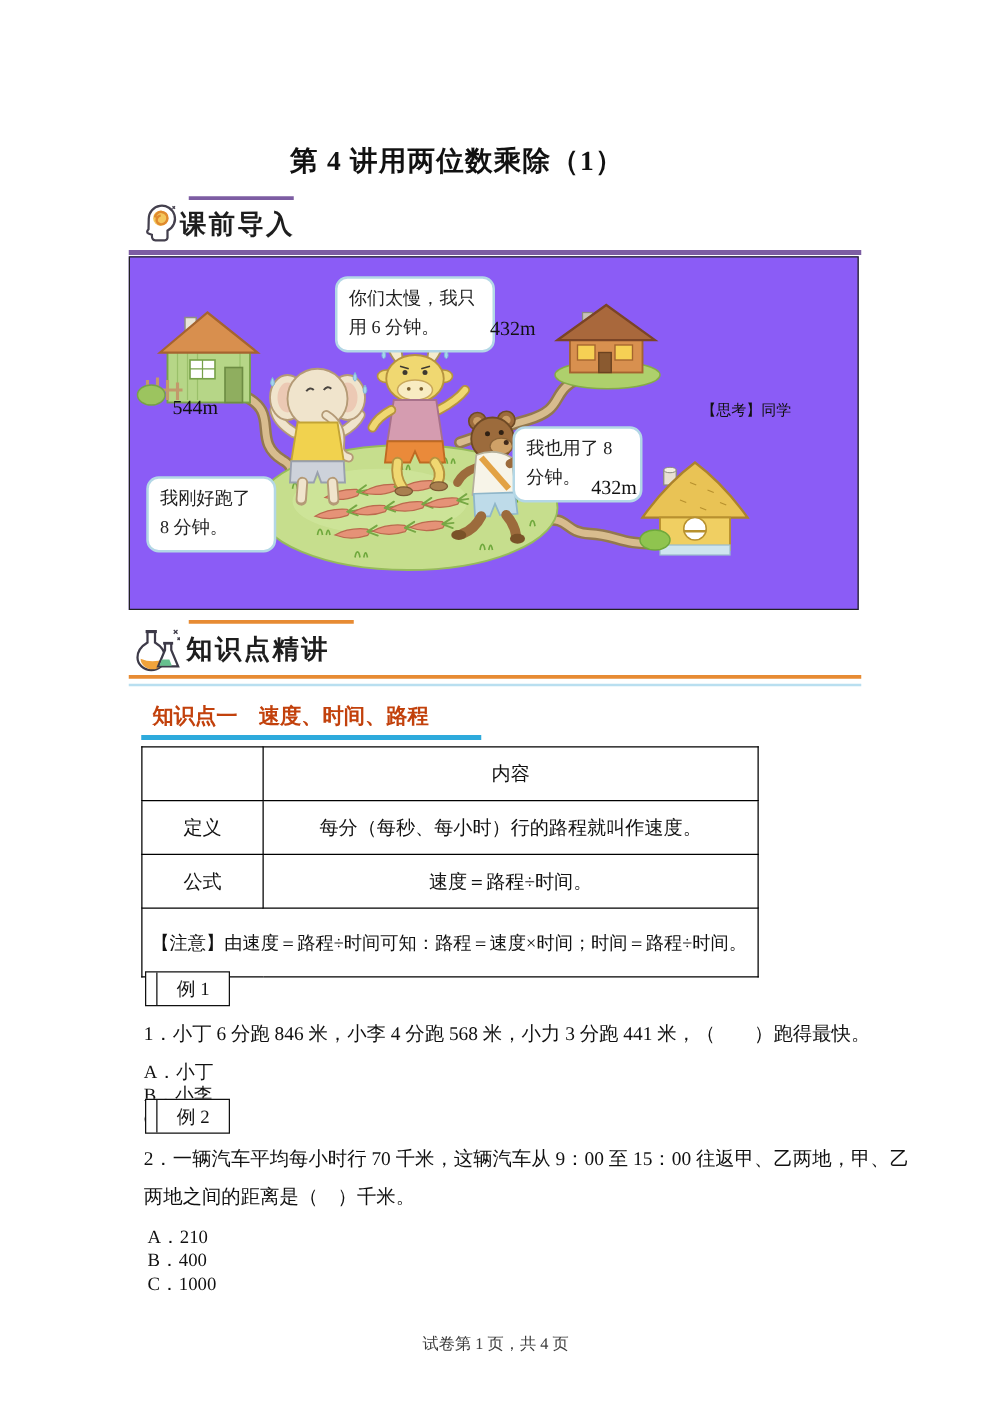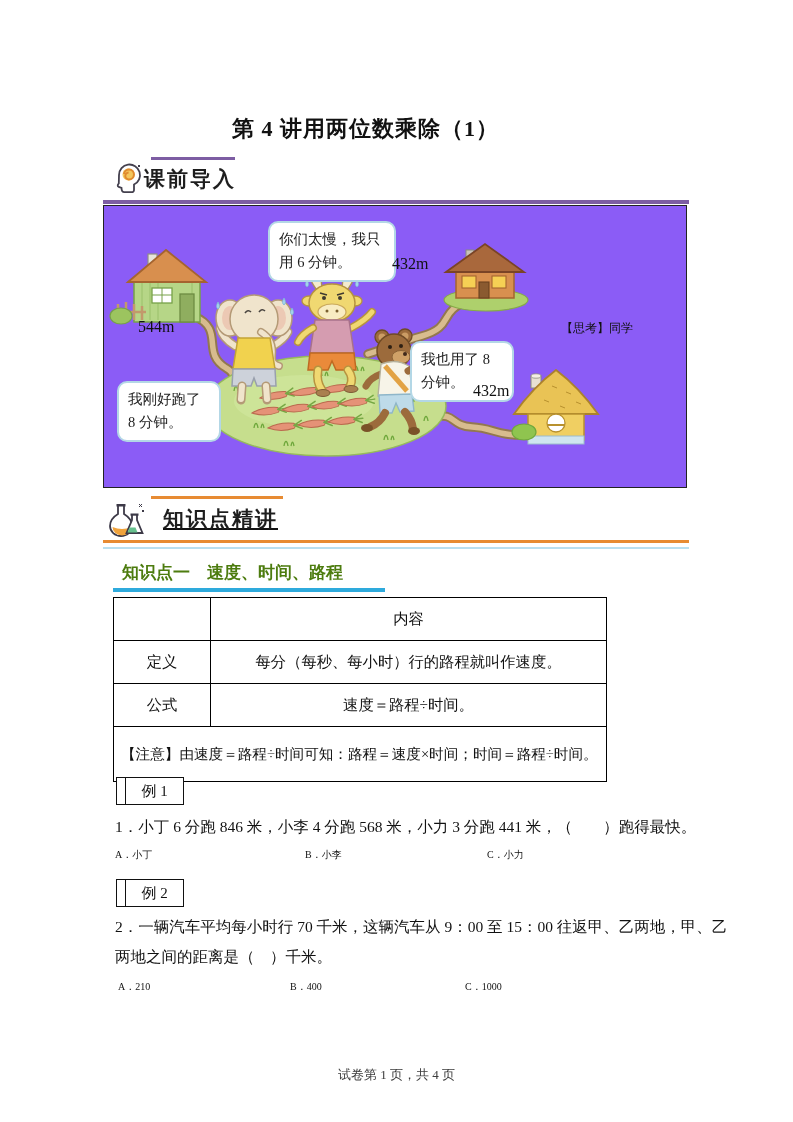--- a/index.html
+++ b/index.html
@@ -14,21 +14,21 @@
 
   
   .topline { position:absolute; height:3px; }
   #sec1-topline { left:151px; top:157px; width:84px; background:#7d5da3; }
   #sec1-hdr { position:absolute; left:112px; top:160px; display:flex; align-items:center; gap:0; }
   .hdr-text { font-family:"Liberation Sans", sans-serif; font-weight:bold; font-size:21px;
               color:#1e1e1e; letter-spacing:2px; }
   #sec1-rule { position:absolute; left:103px; top:200px; width:586px; height:3.5px; background:#7d5da3; }
 
   #sec2-topline { left:151px; top:496px; width:132px; background:#e78b33; }
-  #sec2-hdr { position:absolute; left:108px; top:499px; display:flex; align-items:center; gap:19px;text-decoration:underline; }
+  #sec2-hdr { position:absolute; left:108px; top:499px; display:flex; align-items:center; gap:5px; }
   #sec2-rule  { position:absolute; left:103px; top:540px; width:586px; height:3px; background:#e78b33; }
   #sec2-rule2 { position:absolute; left:103px; top:547px; width:586px; height:2px; background:#b9dff0; }
 
   
   #intro-box { position:absolute; left:103px; top:205px; width:582px; height:281px;
                border:1.6px solid #222; background:#8b5cf6; }
   #cartoon { position:absolute; left:0; top:0; }
   .bubble { position:absolute; background:#fff; border:2px solid #b3d7e6; border-radius:10px;
             padding:5px 9px; font-size:14.5px; line-height:1.62; color:#222; }
   #bubble-cow      { left:164px; top:15px;  width:106px; }
@@ -36,21 +36,21 @@
   #bubble-elephant { left:13px;  top:161px; width:82px;margin-top:14px;  }
   .dist { position:absolute; font-size:16px; color:#111; }
   #dist-left { left:34px;  top:112px; }
   #dist-tr   { left:288px; top:49px;  }
   #dist-br   { left:369px; top:176px; }
   #think-inline { position:absolute; left:457px; top:114px; font-size:12px; }
   #think-wrap   { position:absolute; left:11px;  top:250px; font-size:15.5px; }
 
   
   #kp-title { position:absolute; left:122px; top:561px; font-family:Liberation Serif, serif;
-              font-weight:bold; font-size:17px; color:#4d7c0f; }
+              font-weight:bold; font-size:17px; color:#c2410c; }
   #kp-rule  { position:absolute; left:113px; top:588px; width:272px; height:3.5px; background:#2eaadc; }
 
   #kp-table { position:absolute; left:113px; top:597px; width:494px; border-collapse:collapse;
               font-size:15.3px; table-layout:fixed; }
   #kp-table td { border:1.3px solid #000; text-align:center; vertical-align:middle;
                  height:42px; padding:0 4px; }
   #kp-table td.lbl { width:88px; }
   #kp-table td.note { text-align:left; font-size:14.6px; padding:6px 7px; }
 
   
@@ -59,21 +59,21 @@
   .ex-tag .stripe { width:8px; border-right:1.3px solid #111; }
   .ex-tag .lbl { flex:1; display:flex; align-items:center; justify-content:center; font-size:15px; }
   #ex1-tag { left:116px; top:777px; }
   #ex2-tag { left:116px; top:879px; }
 
   .qline { position:absolute; font-size:15.5px; white-space:nowrap; }
   #q1   { left:115px; top:817px; }
   #q2l1 { left:115px; top:917px; }
   #q2l2 { left:115px; top:947px; }
 
-  .opts { position:absolute; font-size:10px; display:flex; white-space:nowrap; }
+  .opts { position:absolute; font-size:15px; display:flex; white-space:nowrap;flex-direction:column; }
   #opts1 { left:115px; top:848px; }
   #opts1 span:nth-child(1) { display:inline-block; width:190px; }
   #opts1 span:nth-child(2) { display:inline-block; width:182px; }
   #opts2 { left:118px; top:980px; }
   #opts2 span:nth-child(1) { display:inline-block; width:172px; }
   #opts2 span:nth-child(2) { display:inline-block; width:175px; }
 
   
   #footer { position:absolute; top:1066px; left:0; width:793px; text-align:center;
             font-size:13px; color:#3c3c3c; }

